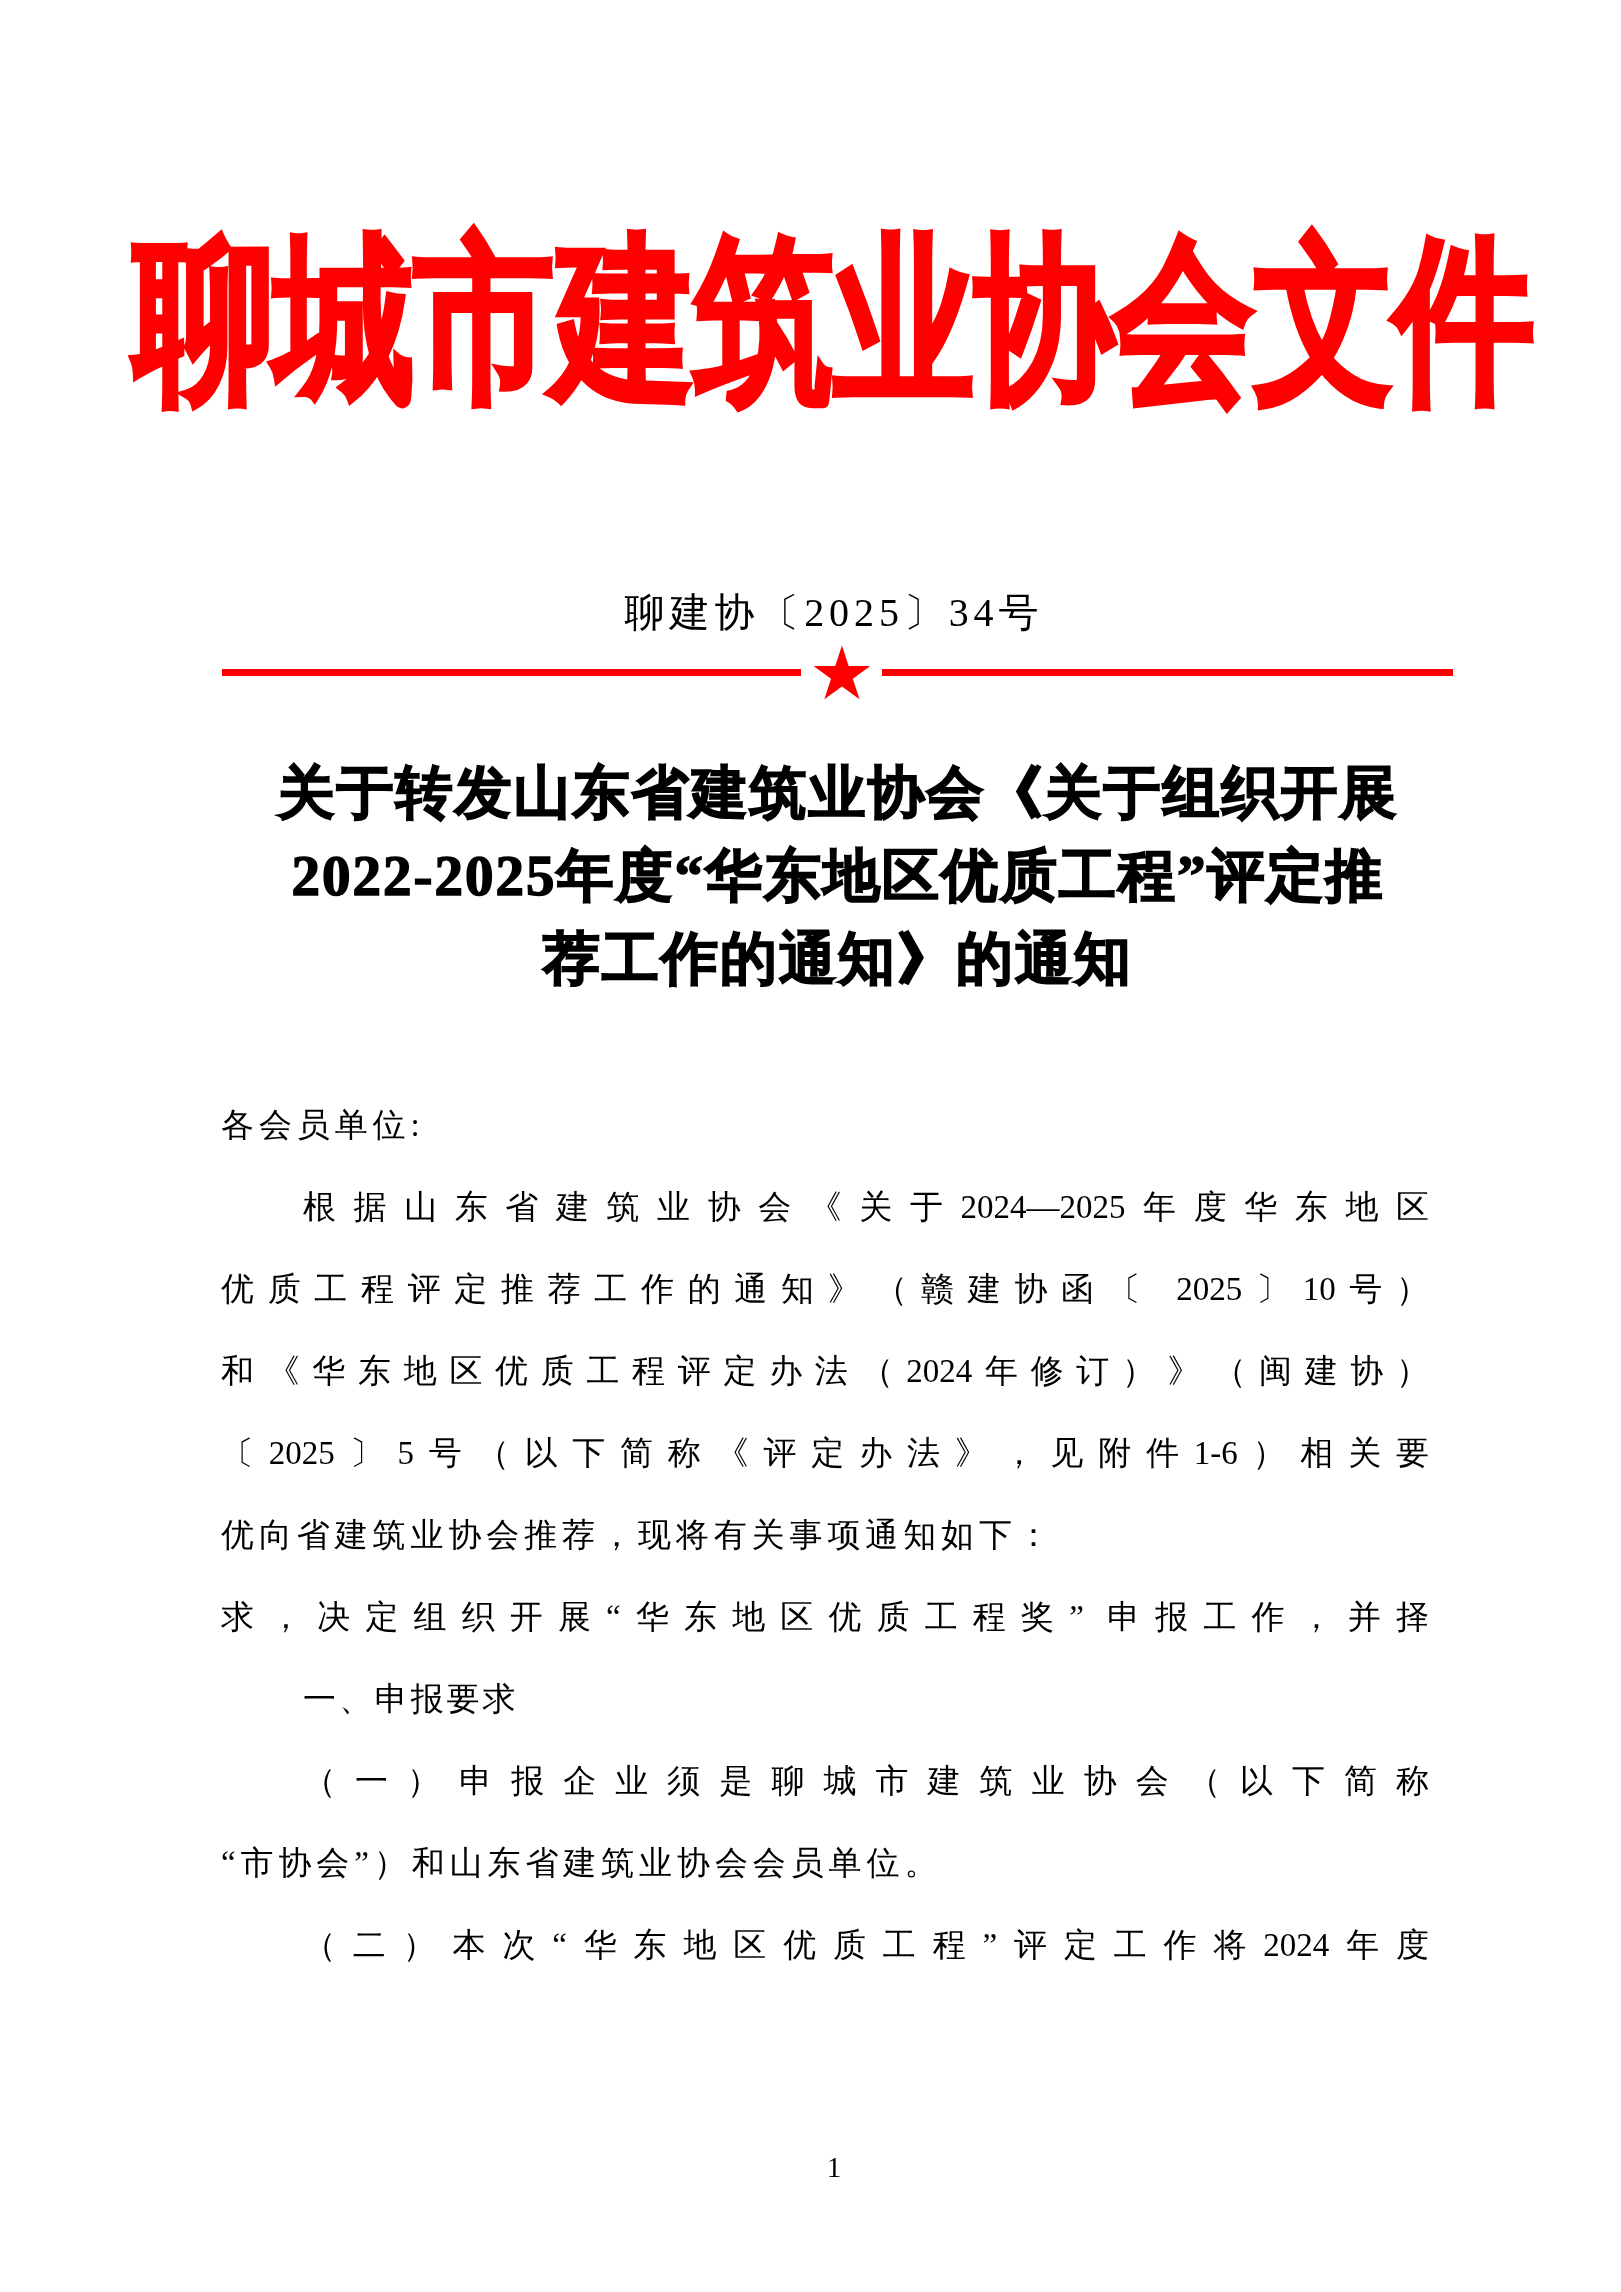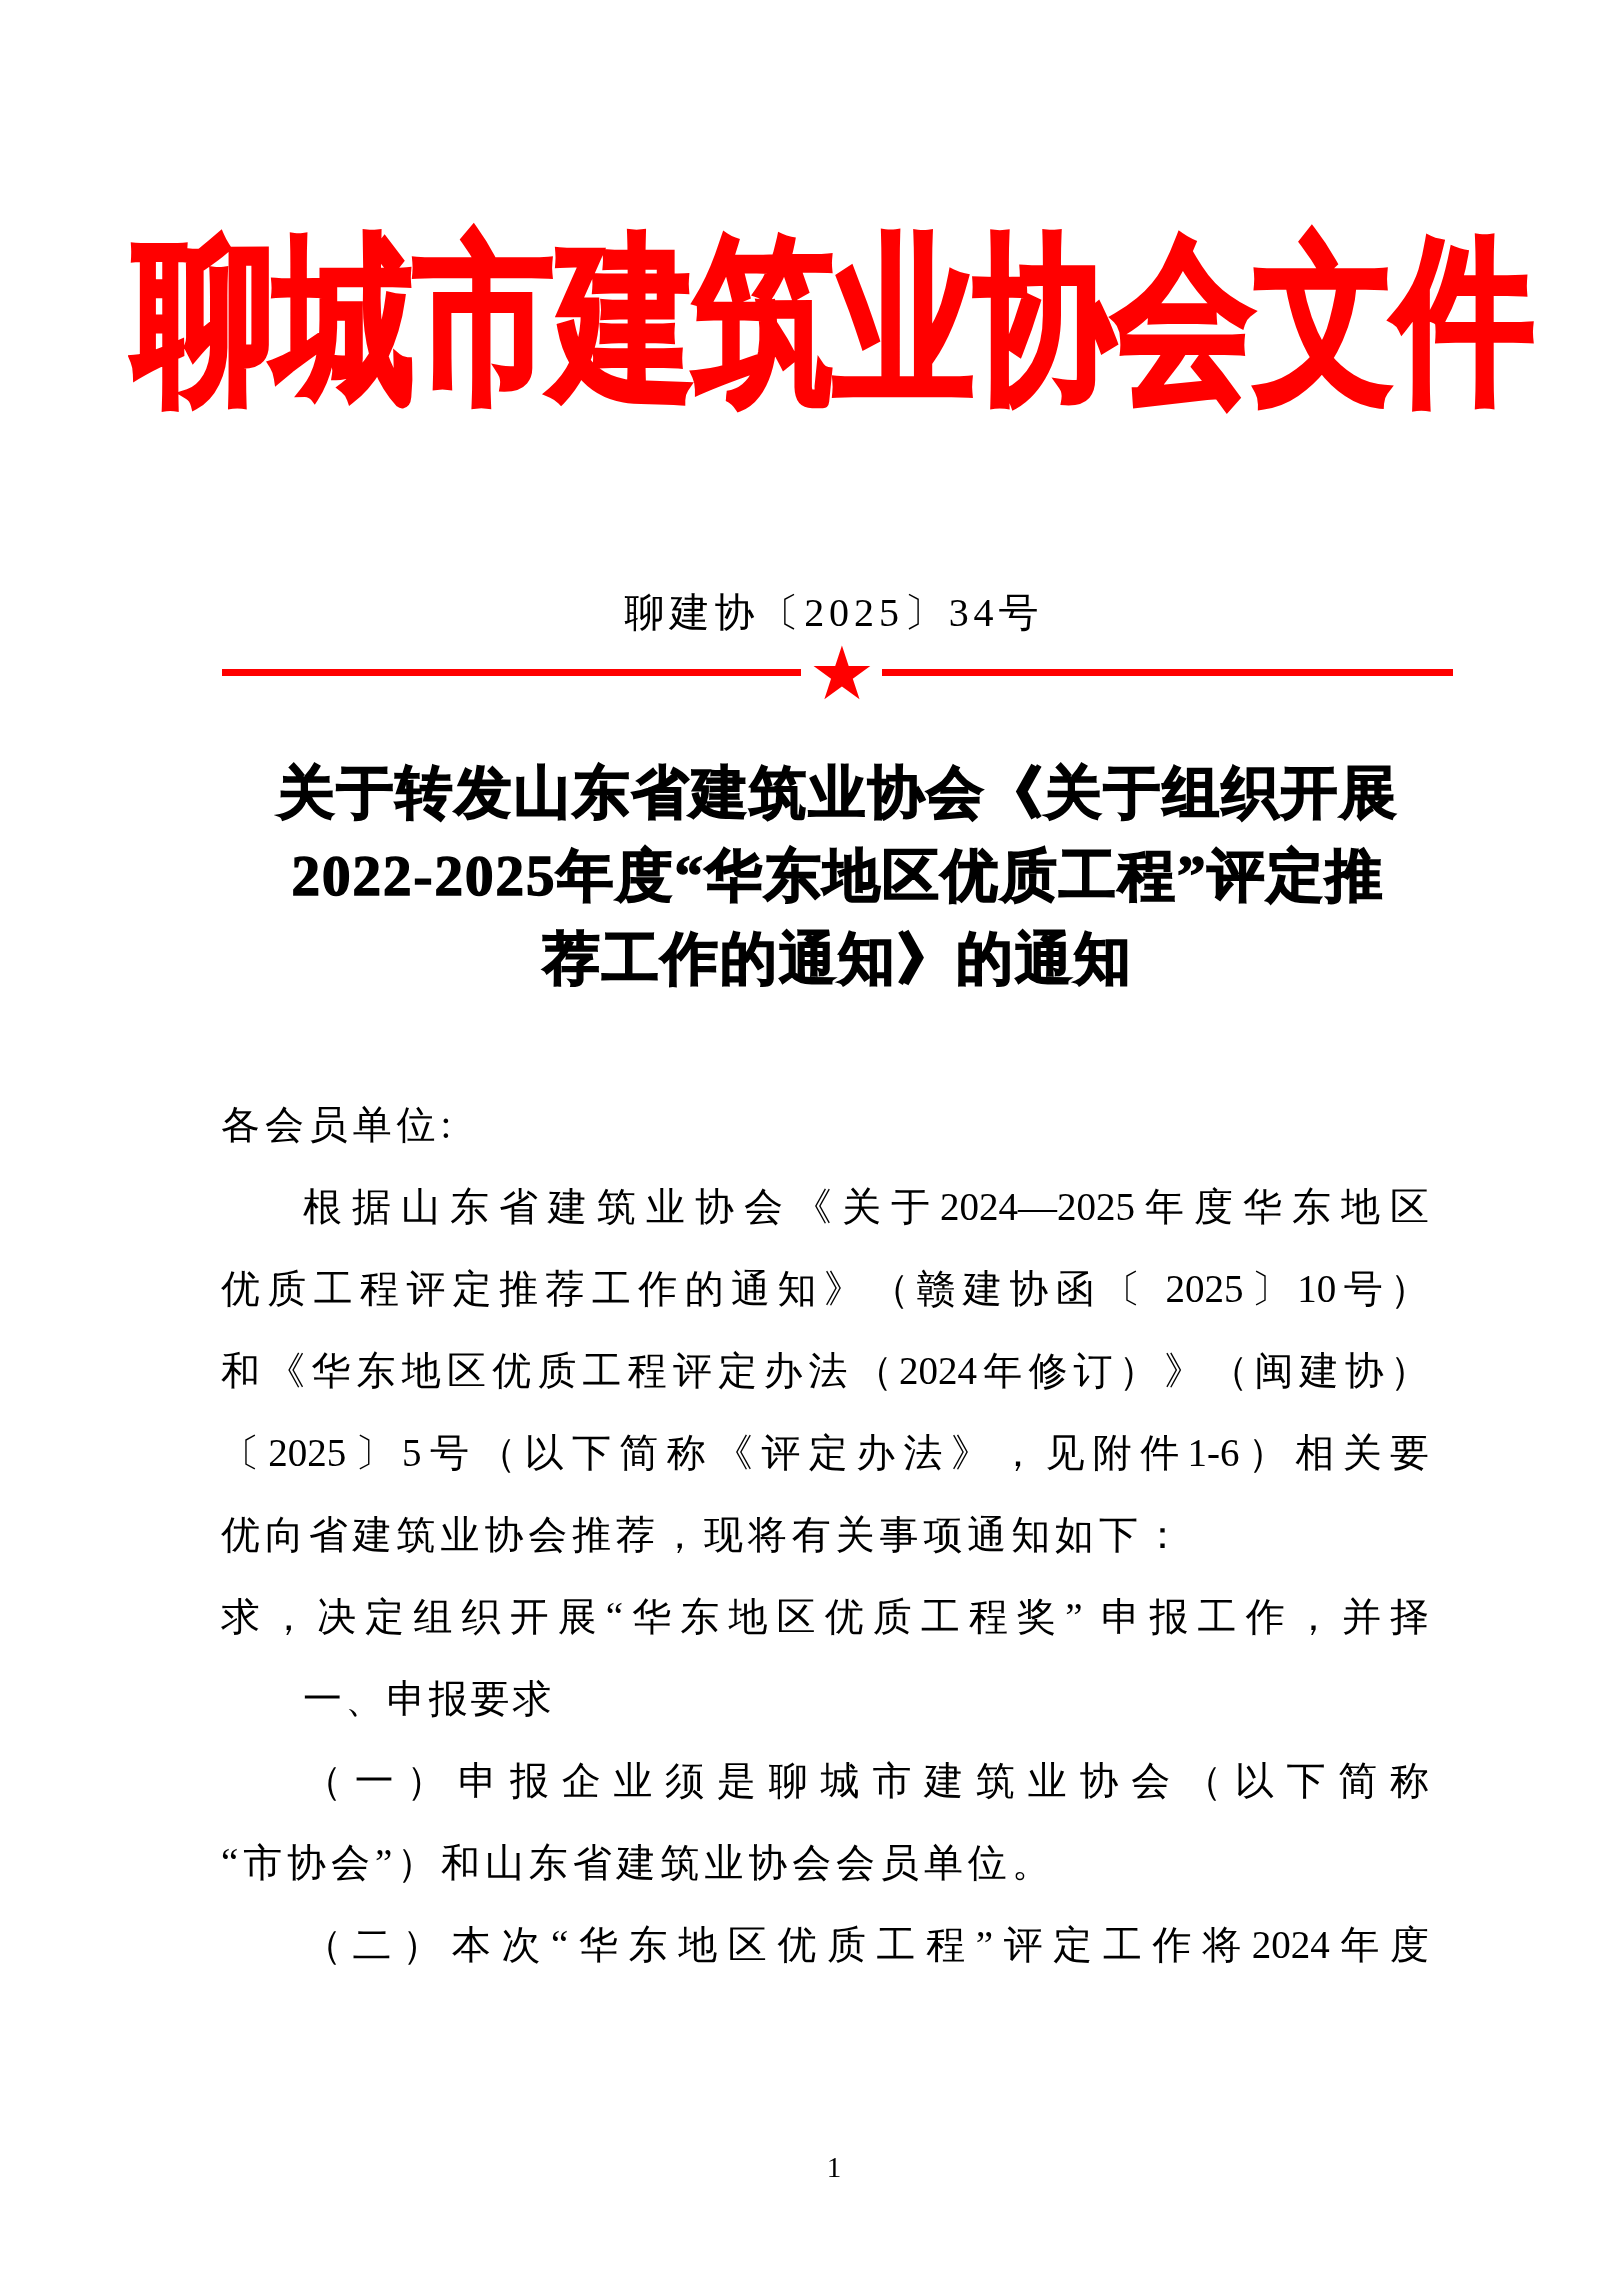--- a/index.html
+++ b/index.html
@@ -89,21 +89,21 @@
     -webkit-text-stroke: 1.5px #000000;
     font-family: "Liberation Serif", "DejaVu Serif", serif;
   }
   .doc-title .tline { display: block; }
   
   .body-text {
     position: absolute;
     left: 221px;
     top: 1084px;
     width: 1208px;
-    font-size: 39px;
+    font-size: 33px;
   }
   .ln {
     height: 82px;
     line-height: 82px;
     letter-spacing: 4.9px;
     text-align: left;
   }
   .ln.j {
     text-align: justify;
     text-align-last: justify;

